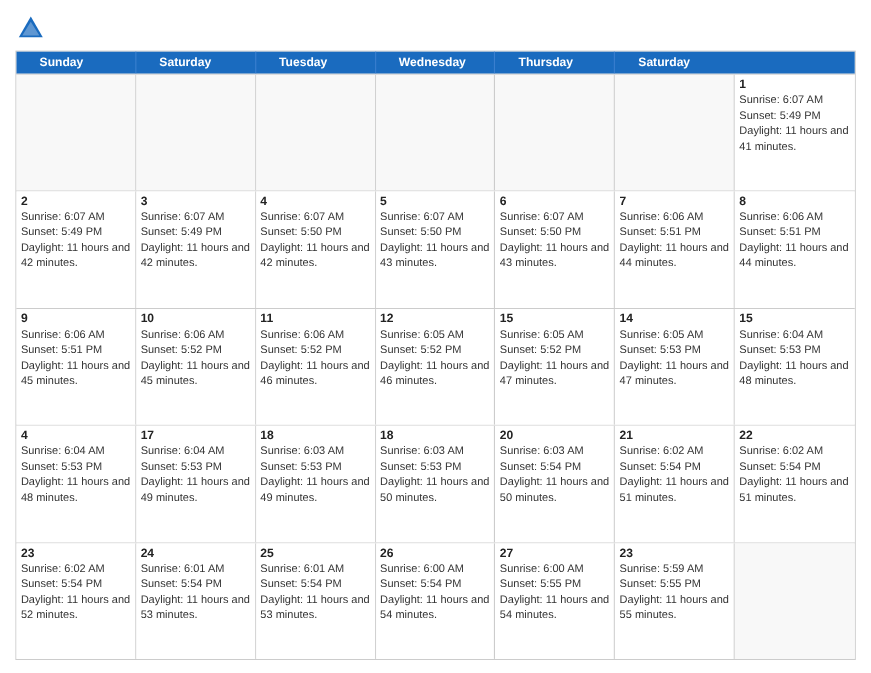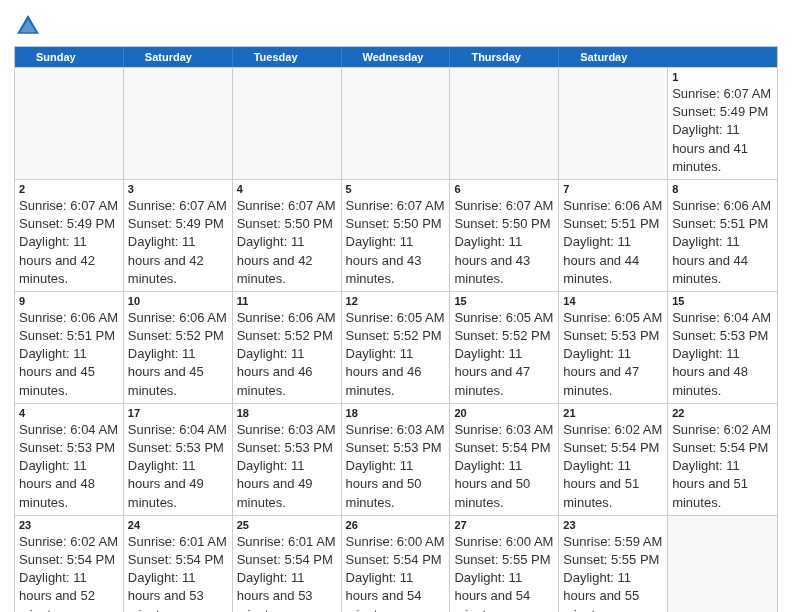--- a/index.html
+++ b/index.html
@@ -94,21 +94,21 @@
     .cal-cell:last-child { border-right: none; }
     .cal-cell.empty { background: #f8f8f8; }
     .day-num {
       font-size: 11px;
       font-weight: bold;
       color: #222;
       display: block;
       margin-bottom: 2px;
     }
     .cell-info {
-      font-size: 13px;
+      font-size: 10px;
       color: #333;
       line-height: 1.4;
     }
   </style>
 </head>
 <body>
 
 <div class="page">
   <div class="header">
     <div class="logo">

